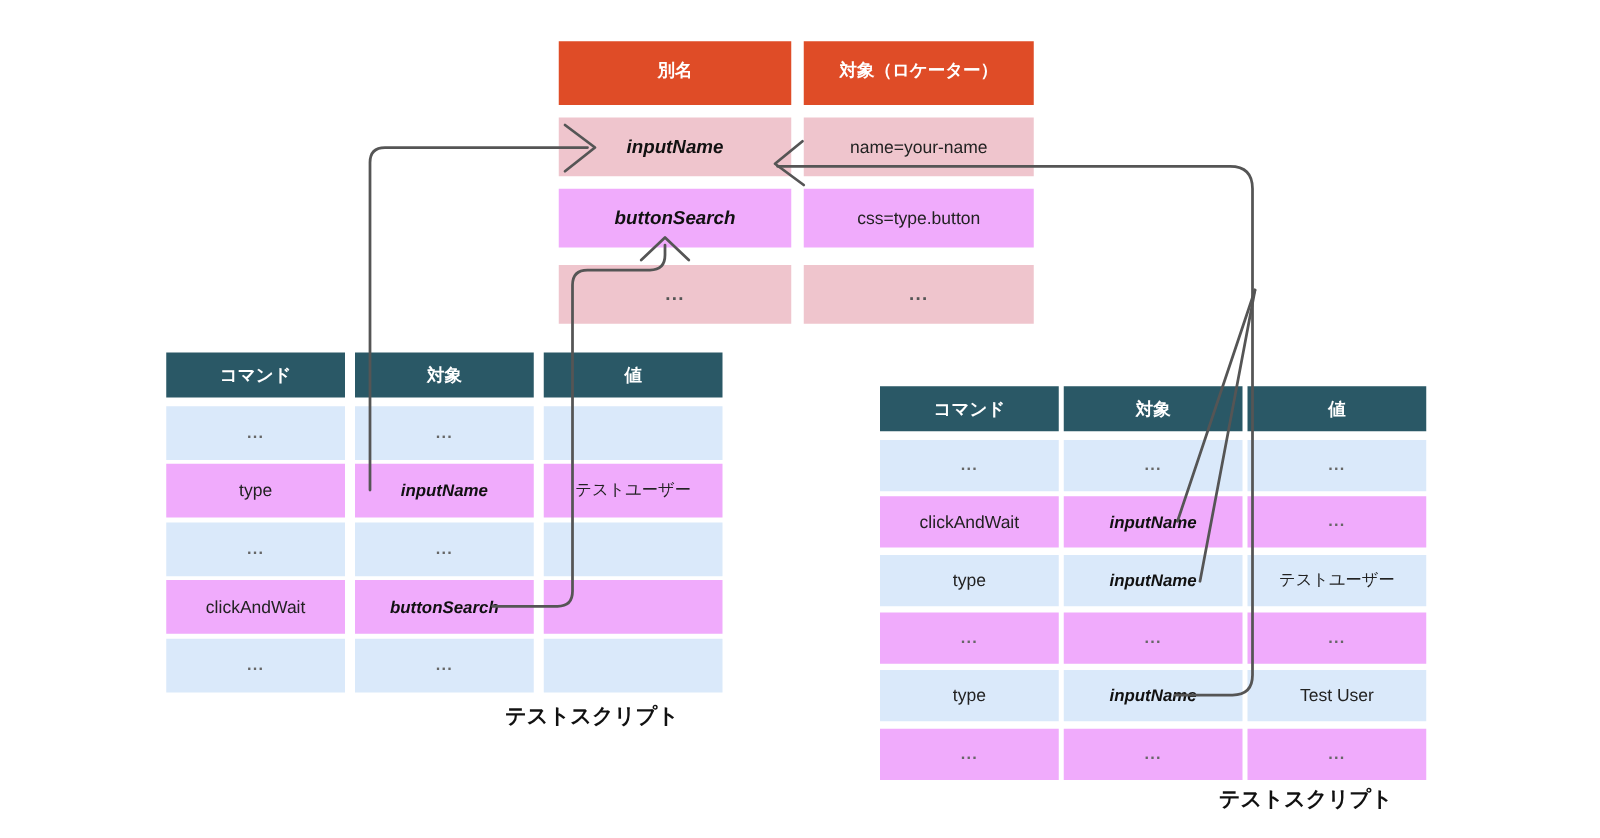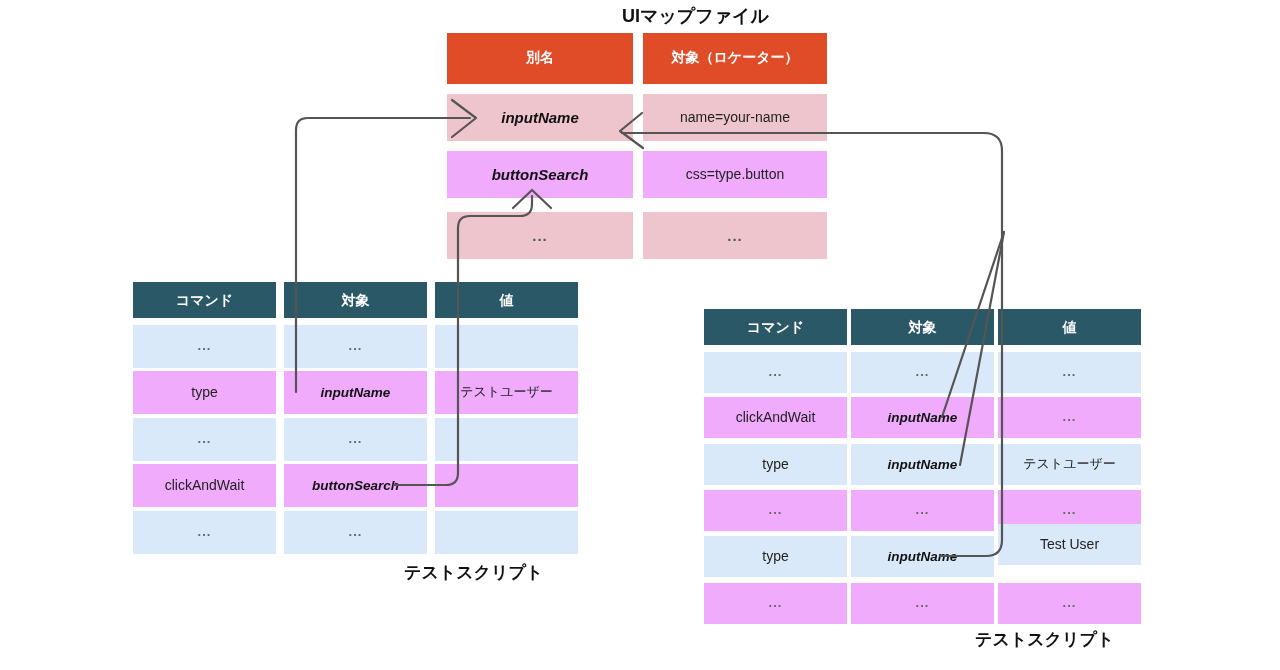--- a/index.html
+++ b/index.html
@@ -43,21 +43,20 @@
     white-space:nowrap;
   }
 
   svg.overlay{position:absolute;left:0;top:0;width:1280px;height:670px;pointer-events:none;}
 </style>
 </head>
 <body>
 
 <div class="stage">
 
-  <div class="caption" style="left:622px;top:4px;font-size:18px;">UIマップファイル</div>
 
   <div class="tbl">
 
     <div class="cell hdr hdr-orange" style="left:447px;top:33px;width:186px;height:51px;">別名</div>
     <div class="cell hdr hdr-orange" style="left:643px;top:33px;width:184px;height:51px;">対象（ロケーター）</div>
 
     <div class="cell row-pink alias" style="left:447px;top:94px;width:186px;height:47px;">inputName</div>
     <div class="cell row-pink val" style="left:643px;top:94px;width:184px;height:47px;">name=your-name</div>
 
     <div class="cell row-grey alias" style="left:447px;top:151px;width:186px;height:47px;">buttonSearch</div>
@@ -111,21 +110,21 @@
     <div class="cell row-blue val" style="left:704px;top:444px;width:143px;height:41px;">type</div>
     <div class="cell row-blue alias-sm" style="left:851px;top:444px;width:143px;height:41px;">inputName</div>
     <div class="cell row-blue val" style="left:998px;top:444px;width:143px;height:41px;font-size:13px;">テストユーザー</div>
 
     <div class="cell row-grey dots-sm" style="left:704px;top:490px;width:143px;height:41px;">...</div>
     <div class="cell row-grey dots-sm" style="left:851px;top:490px;width:143px;height:41px;">...</div>
     <div class="cell row-grey dots-sm" style="left:998px;top:490px;width:143px;height:41px;">...</div>
 
     <div class="cell row-blue val" style="left:704px;top:536px;width:143px;height:41px;">type</div>
     <div class="cell row-blue alias-sm" style="left:851px;top:536px;width:143px;height:41px;">inputName</div>
-    <div class="cell row-blue val" style="left:998px;top:524px;width:143px;height:41px;">Test User</div>
+    <div class="cell row-blue val" style="left:998px;top:536px;width:143px;height:41px;">Test User</div>
 
     <div class="cell row-grey dots-sm" style="left:704px;top:583px;width:143px;height:41px;">...</div>
     <div class="cell row-grey dots-sm" style="left:851px;top:583px;width:143px;height:41px;">...</div>
     <div class="cell row-grey dots-sm" style="left:998px;top:583px;width:143px;height:41px;">...</div>
   </div>
 
   <div class="caption" style="left:975px;top:628px;">テストスクリプト</div>
 
   <svg class="overlay" viewBox="0 0 1280 670" xmlns="http://www.w3.org/2000/svg">
     <g fill="none" stroke="#555555" stroke-width="2.2" stroke-linecap="round" stroke-linejoin="round">

